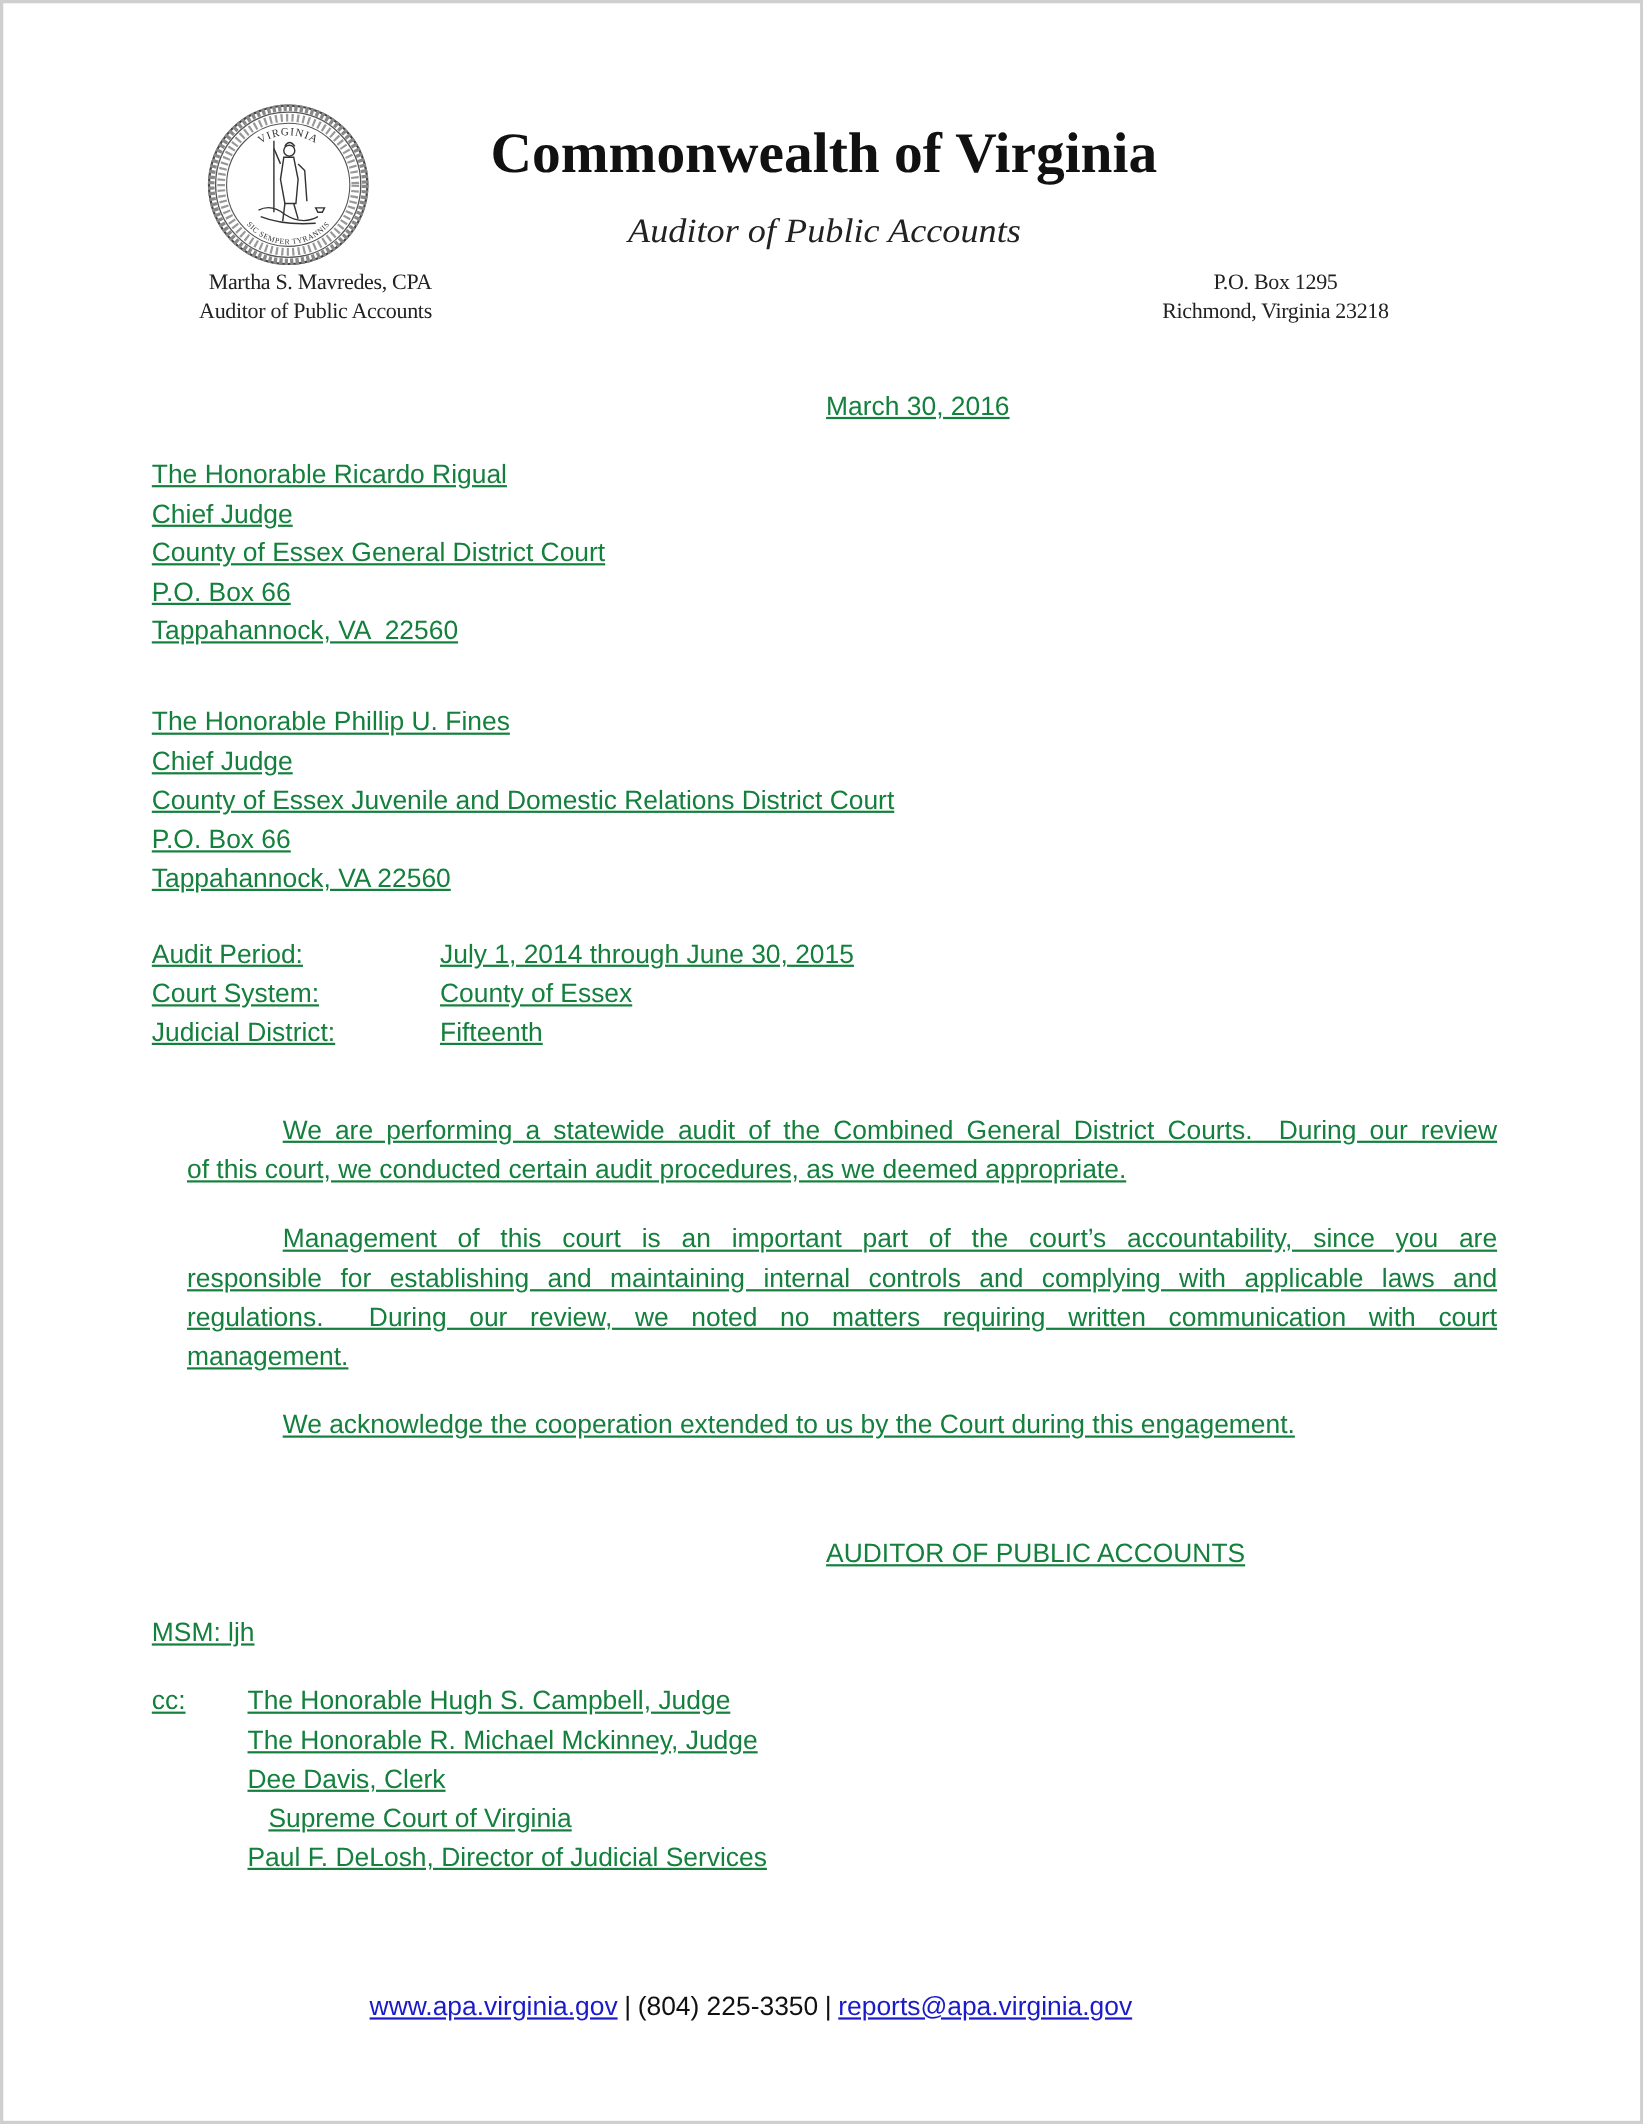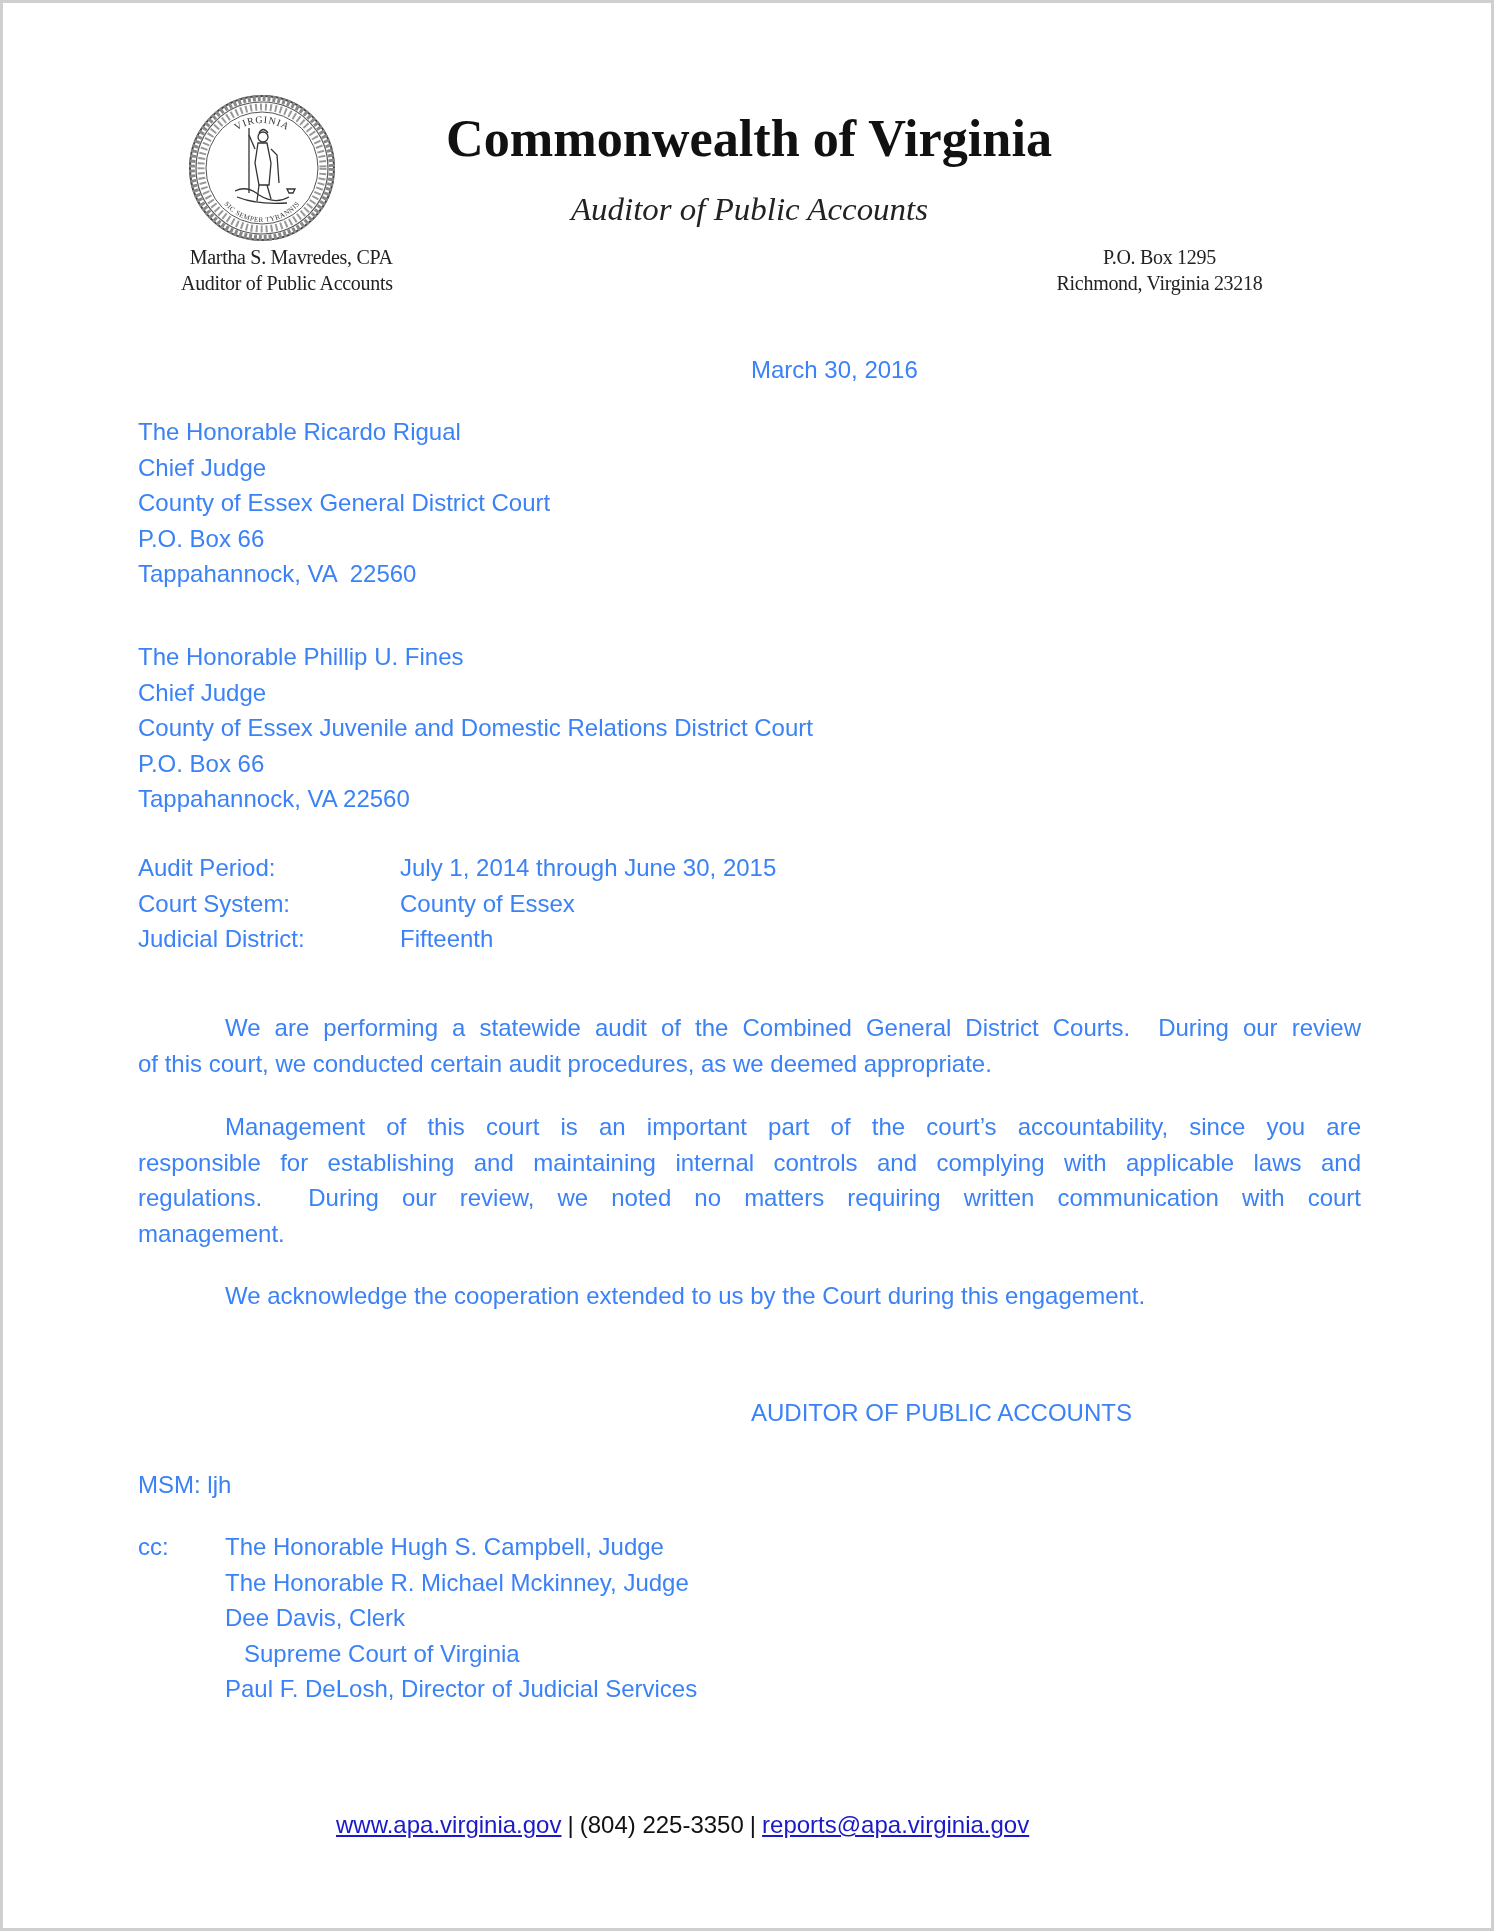--- a/index.html
+++ b/index.html
@@ -17,30 +17,30 @@
   .seal { left: 184px; top: 90px; width: 150px; height: 150px; }
   .hdr-title { left: 440px; top: 100px; width: 620px; height: 70px; }
   .hdr-sub { left: 564px; top: 188px; width: 370px; height: 40px; }
   .serif-block {
     font-family: "Liberation Serif", "DejaVu Serif", serif;
     font-size: 20px; line-height: 26px; letter-spacing: -0.3px; color: #222; text-align: right;
   }
   .hdr-left { left: 178px; top: 241px; }
   .hdr-right { left: 1000px; top: 241px; width: 313px; text-align: center; }
 
-  .body-text { font-size: 24px; line-height: 35.5px; color: #3b82f6; }
+  .body-text { font-size: 24px; line-height: 35.5px; color: #15803d; text-decoration: underline; }
   .body-text div { white-space: nowrap; }
   .date { left: 748px; top: 349px; }
   .addr1 { left: 135px; top: 411px; }
   .addr2 { left: 135px; top: 588px; margin-top: 48px; }
   .audit { left: 135px; top: 847px; }
   .audit .row { display: flex; }
   .audit .lbl { width: 262px; }
   .para { left: 135px; width: 1223px; }
-  .para .ln { text-align: justify; text-align-last: justify; white-space: nowrap; }
+  .para .ln { text-align: justify; text-align-last: justify; white-space: nowrap; margin-left: 32px; }
   .para .ln.last { text-align-last: left; }
   .para .ln.indent { padding-left: 87px; }
   .p1 { top: 1007px; }
   .p2 { top: 1106px; }
   .p3 { top: 1275px; }
   .sig { left: 748px; top: 1392px; }
   .msm { left: 135px; top: 1464px; }
   .cc { left: 135px; top: 1526px; }
   .cc .row { display: flex; }
   .cc .lbl { width: 87px; }

